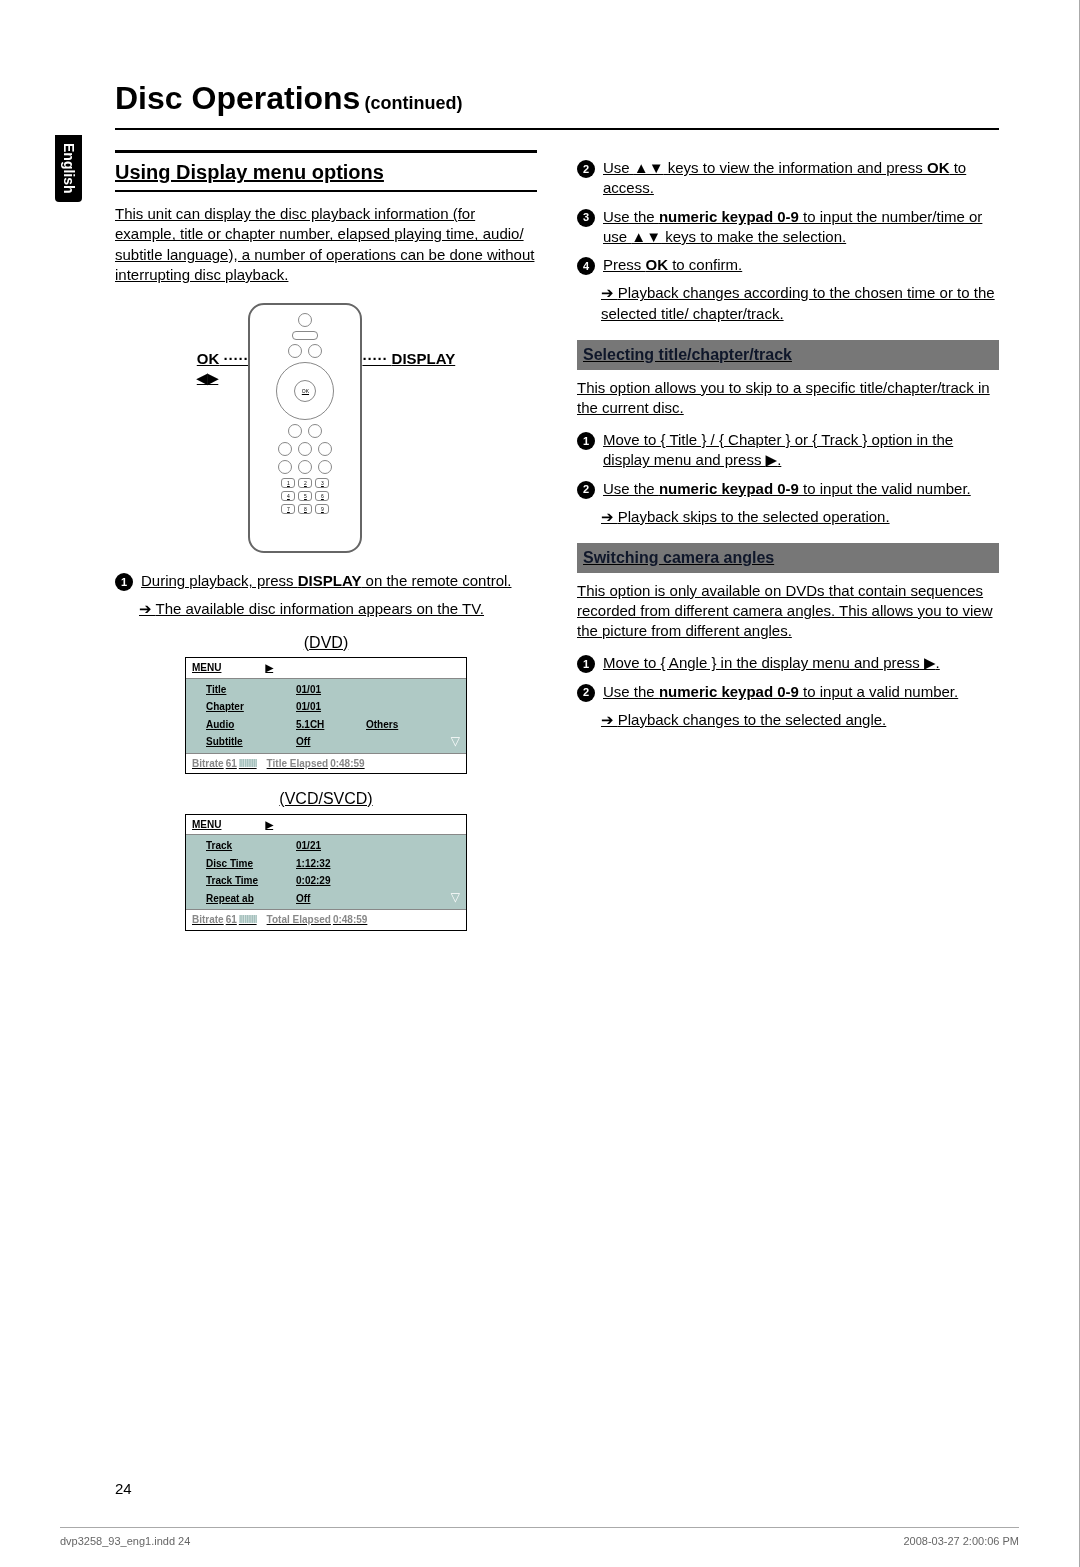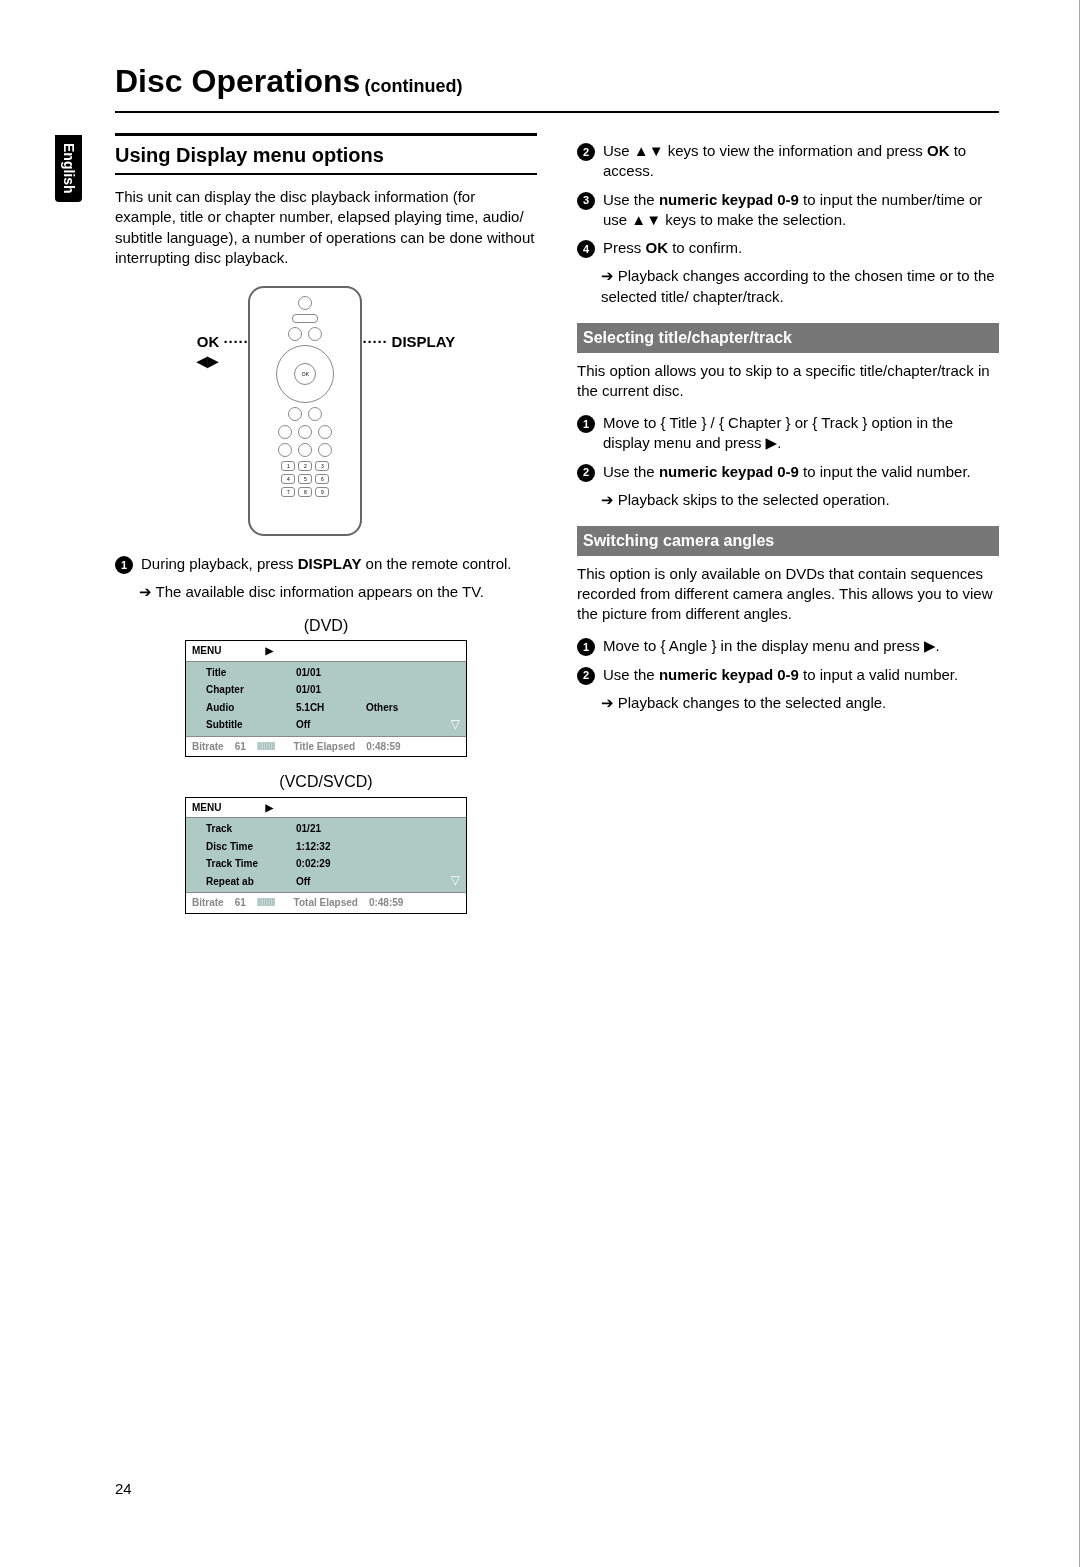--- a/index.html
+++ b/index.html
@@ -29,49 +29,51 @@
     font-size: 14px;
     writing-mode: vertical-rl;
     padding: 8px 4px;
     border-radius: 0 0 4px 4px;
   }
   .title-block {
     border-bottom: 2px solid #000;
     padding-bottom: 8px;
     margin-bottom: 20px;
     margin-left: 15px;
+    margin-top: 17px;
   }
   .title {
     font-size: 32px;
     font-weight: bold;
   }
   .title-small {
     font-size: 18px;
     font-weight: bold;
   }
   .columns {
     display: flex;
     gap: 40px;
     margin-left: 15px;
   }
   .col {
     flex: 1;
     min-width: 0;
+    text-decoration: underline;
   }
   .section-head {
     border-top: 3px solid #000;
     border-bottom: 2px solid #000;
     padding: 6px 0 4px 0;
     font-size: 20px;
     font-weight: bold;
     margin-bottom: 12px;
   }
   .sub-head {
     background: #777;
-    color: #ffffff;
+    color: #0f172a;
     font-weight: bold;
     font-size: 16px;
     padding: 4px 6px;
     margin: 16px 0 8px 0;
   }
   p { margin: 0 0 12px 0; }
   .step {
     display: flex;
     gap: 8px;
     margin: 8px 0;
@@ -177,21 +179,21 @@
     font-weight: bold;
   }
   .osd-row .k { width: 90px; }
   .osd-row .v { width: 70px; }
   .osd-row .v2 { flex:1; }
   .osd-chevron {
     position:absolute; right:6px; bottom:4px; color:#fff; font-size:12px;
   }
   .osd-footer {
     background:#fff; padding:3px 6px; font-weight:bold; color:#888;
-    display:flex; align-items:center; gap:11px;
+    display:flex; align-items:center; gap:2px;
     border-top:1px solid #888;
   }
   .osd-footer .bars {
     letter-spacing:-1px; color:#a4c0bc;
   }
   .page-num {
     position:absolute; bottom: 68px; left: 115px; font-size:15px;
   }
   .footer {
     position:absolute; bottom:18px; left:60px; right:60px;
@@ -393,14 +395,18 @@
         <div class="num">2</div>
         <div class="txt">Use the <b>numeric keypad 0-9</b> to input a valid number.</div>
       </div>
       <div class="indent arrow-line">Playback changes to the selected angle.</div>
 
     </div>
   </div>
 
   <div class="page-num">24</div>
 
+  <div class="footer">
+    <span>dvp3258_93_eng1.indd   24</span>
+    <span>2008-03-27   2:00:06 PM</span>
+  </div>
 
 </div>
 
 </body></html>

